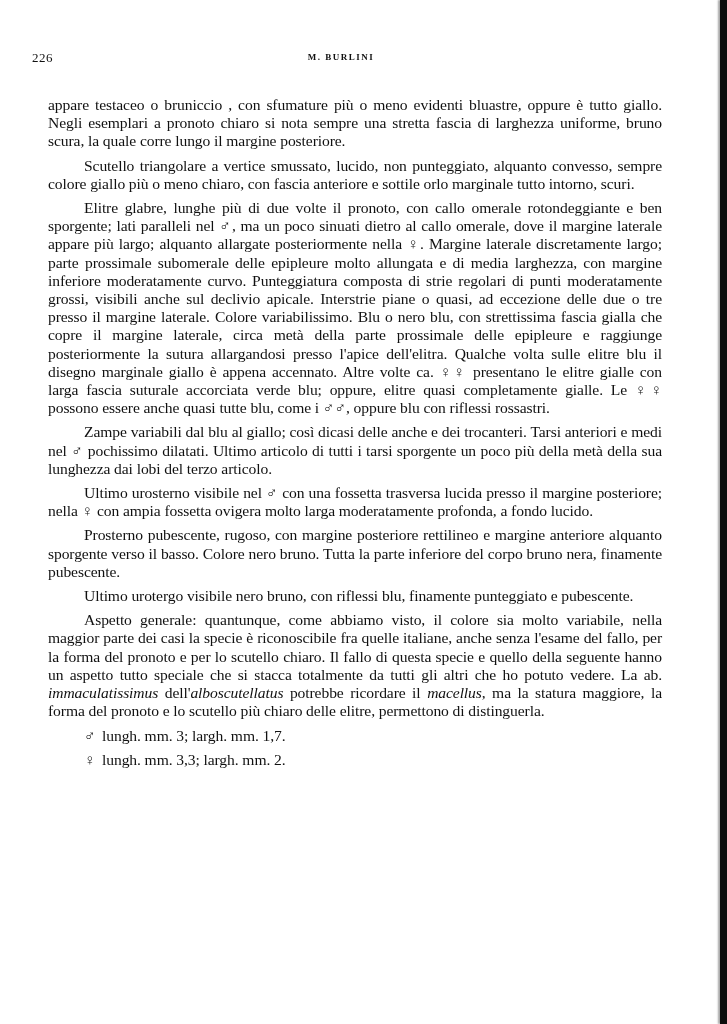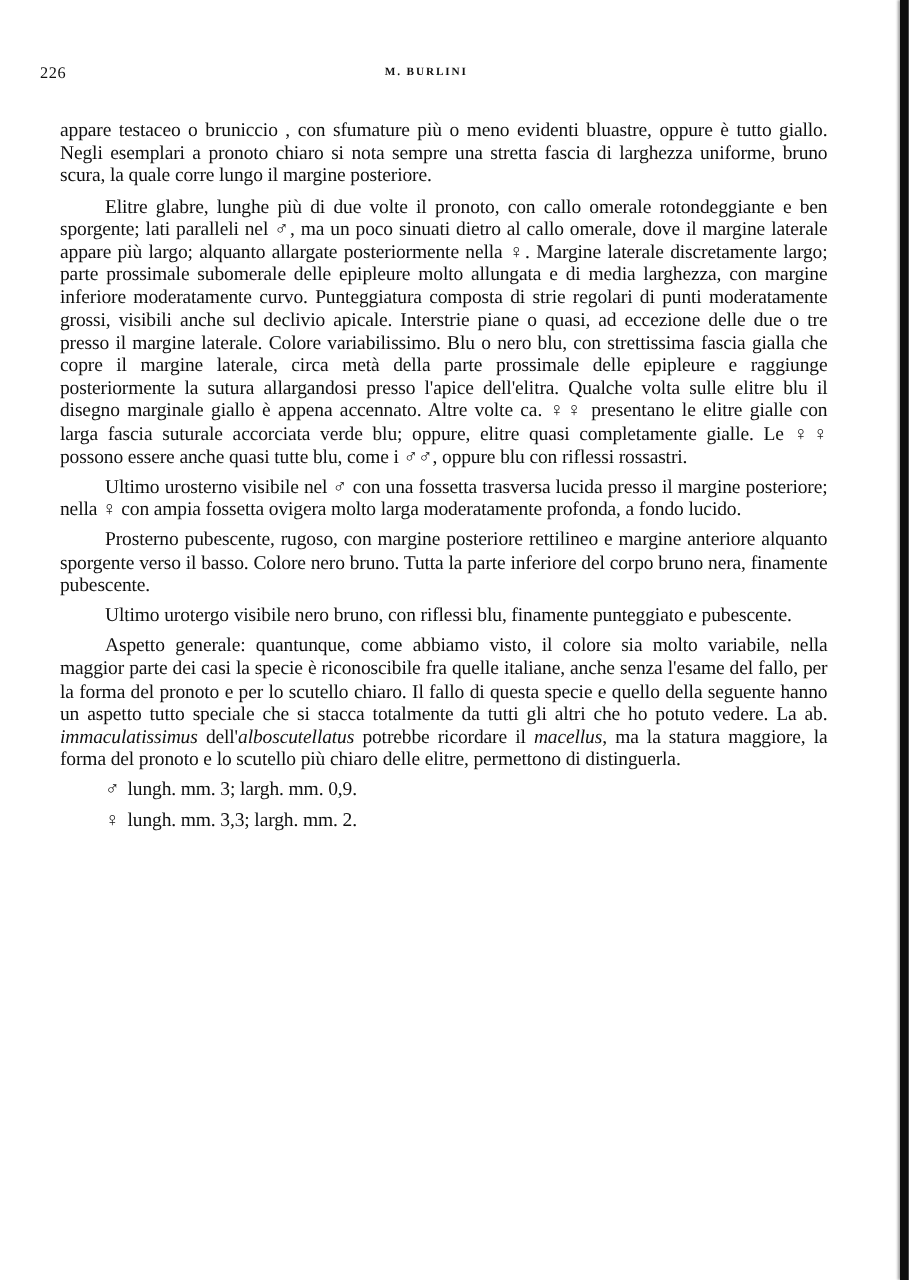--- a/index.html
+++ b/index.html
@@ -37,25 +37,27 @@
 </head>
 <body>
 
 <div class="right-edge"></div>
 
 <div class="page-number">226</div>
 <div class="running-head">M. Burlini</div>
 
 <div class="body-text">
   <p class="first">appare testaceo o bruniccio , con sfumature più o meno evidenti bluastre, oppure è tutto giallo. Negli esemplari a pronoto chiaro si nota sempre una stretta fascia di larghezza uniforme, bruno scura, la quale corre lungo il margine posteriore.</p>
+  <p>Scutello triangolare a vertice smussato, lucido, non punteggiato, alquanto convesso, sempre colore giallo più o meno chiaro, con fascia anteriore e sottile orlo marginale tutto intorno, scuri.</p>
   <p>Elitre glabre, lunghe più di due volte il pronoto, con callo omerale rotondeggiante e ben sporgente; lati paralleli nel ♂, ma un poco sinuati dietro al callo omerale, dove il margine laterale appare più largo; alquanto allargate posteriormente nella ♀. Margine laterale discretamente largo; parte prossimale subomerale delle epipleure molto allungata e di media larghezza, con margine inferiore moderatamente curvo. Punteggiatura composta di strie regolari di punti moderatamente grossi, visibili anche sul declivio apicale. Interstrie piane o quasi, ad eccezione delle due o tre presso il margine laterale. Colore variabilissimo. Blu o nero blu, con strettissima fascia gialla che copre il margine laterale, circa metà della parte prossimale delle epipleure e raggiunge posteriormente la sutura allargandosi presso l'apice dell'elitra. Qualche volta sulle elitre blu il disegno marginale giallo è appena accennato. Altre volte ca. ♀♀ presentano le elitre gialle con larga fascia suturale accorciata verde blu; oppure, elitre quasi completamente gialle. Le ♀♀ possono essere anche quasi tutte blu, come i ♂♂, oppure blu con riflessi rossastri.</p>
+  <p>Zampe variabili dal blu al giallo; così dicasi delle anche e dei trocanteri. Tarsi anteriori e medi nel ♂ pochissimo dilatati. Ultimo articolo di tutti i tarsi sporgente un poco più della metà della sua lunghezza dai lobi del terzo articolo.</p>
   <p>Ultimo urosterno visibile nel ♂ con una fossetta trasversa lucida presso il margine posteriore; nella ♀ con ampia fossetta ovigera molto larga moderatamente profonda, a fondo lucido.</p>
   <p>Prosterno pubescente, rugoso, con margine posteriore rettilineo e margine anteriore alquanto sporgente verso il basso. Colore nero bruno. Tutta la parte inferiore del corpo bruno nera, finamente pubescente.</p>
   <p>Ultimo urotergo visibile nero bruno, con riflessi blu, finamente punteggiato e pubescente.</p>
   <p><span>Aspetto generale: quantunque, come abbiamo visto, il colore sia molto variabile, nella maggior parte dei casi la specie è riconoscibile fra quelle italiane, anche senza l'esame del fallo, per la forma del pronoto e per lo scutello chiaro. Il fallo di questa specie e quello della seguente hanno un aspetto tutto speciale che si stacca totalmente da tutti gli altri che ho potuto vedere. La ab. </span><em>immaculatissimus</em><span> dell'</span><em>alboscutellatus</em><span> potrebbe ricordare il </span><em>macellus</em><span>, ma la statura maggiore, la forma del pronoto e lo scutello più chiaro delle elitre, permettono di distinguerla.</span></p>
 
   <div class="measure">
-    <span class="sex">♂</span><span>lungh. mm. 3; largh. mm. 0,9.</span>
+    <span class="sex">♂</span><span>lungh. mm. 3; largh. mm. 1,7.</span>
   </div>
   <div class="measure">
     <span class="sex">♀</span><span>lungh. mm. 3,3; largh. mm. 2.</span>
   </div>
 </div>
 
 </body></html>

